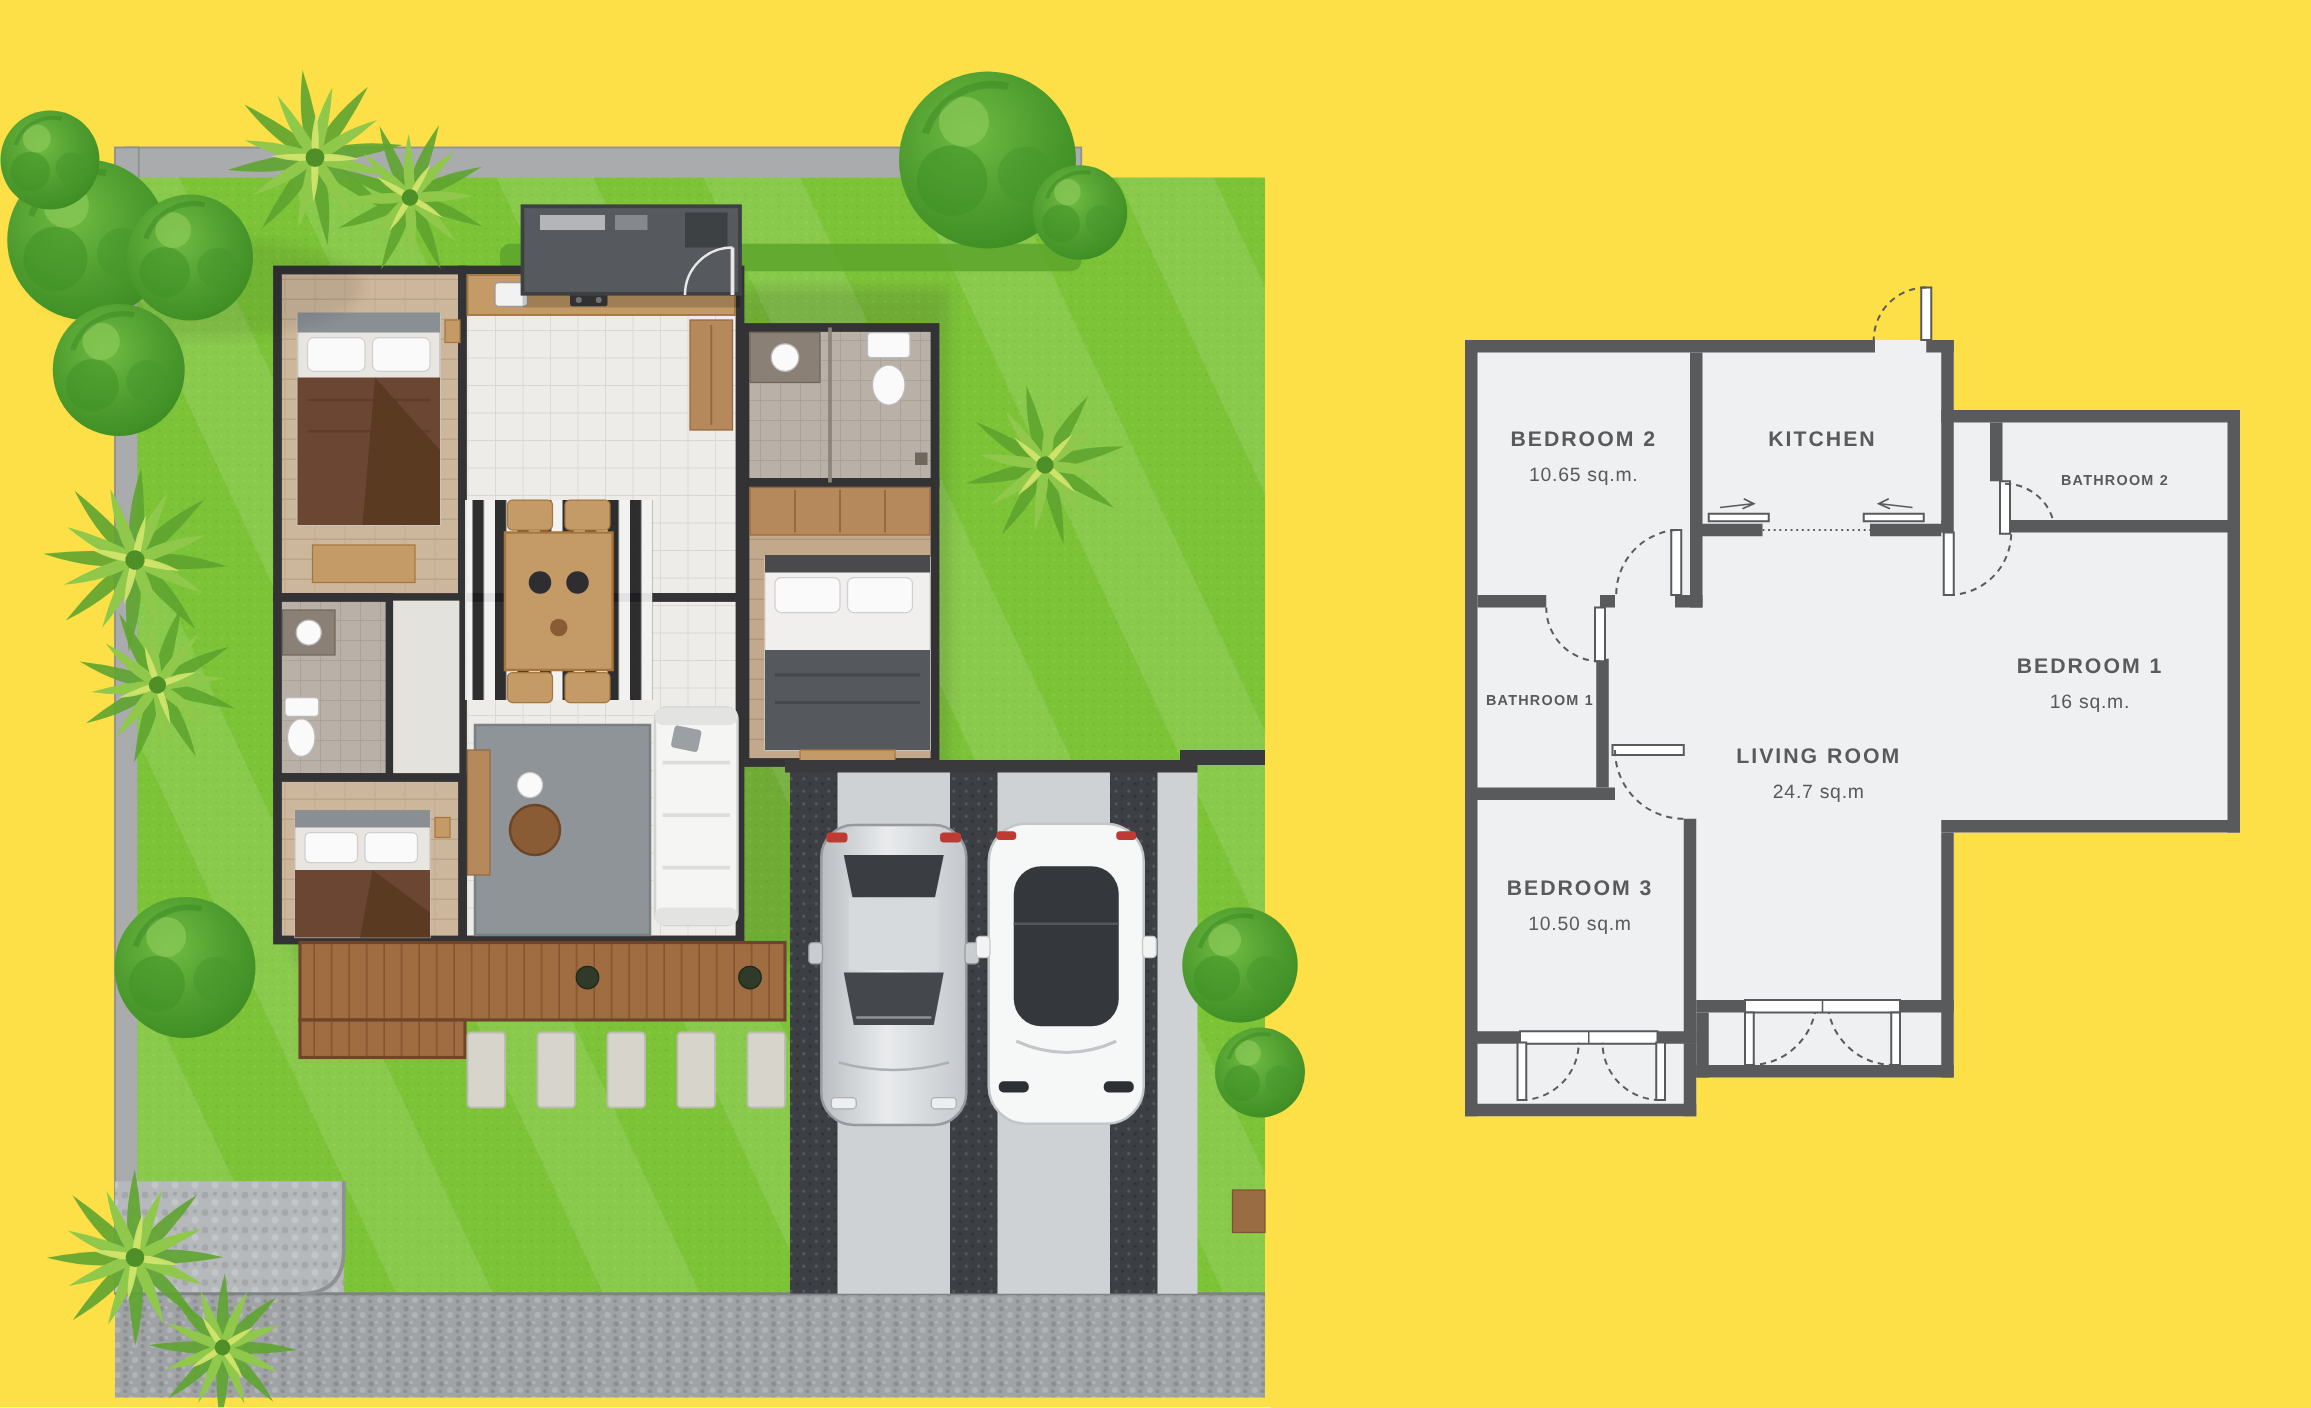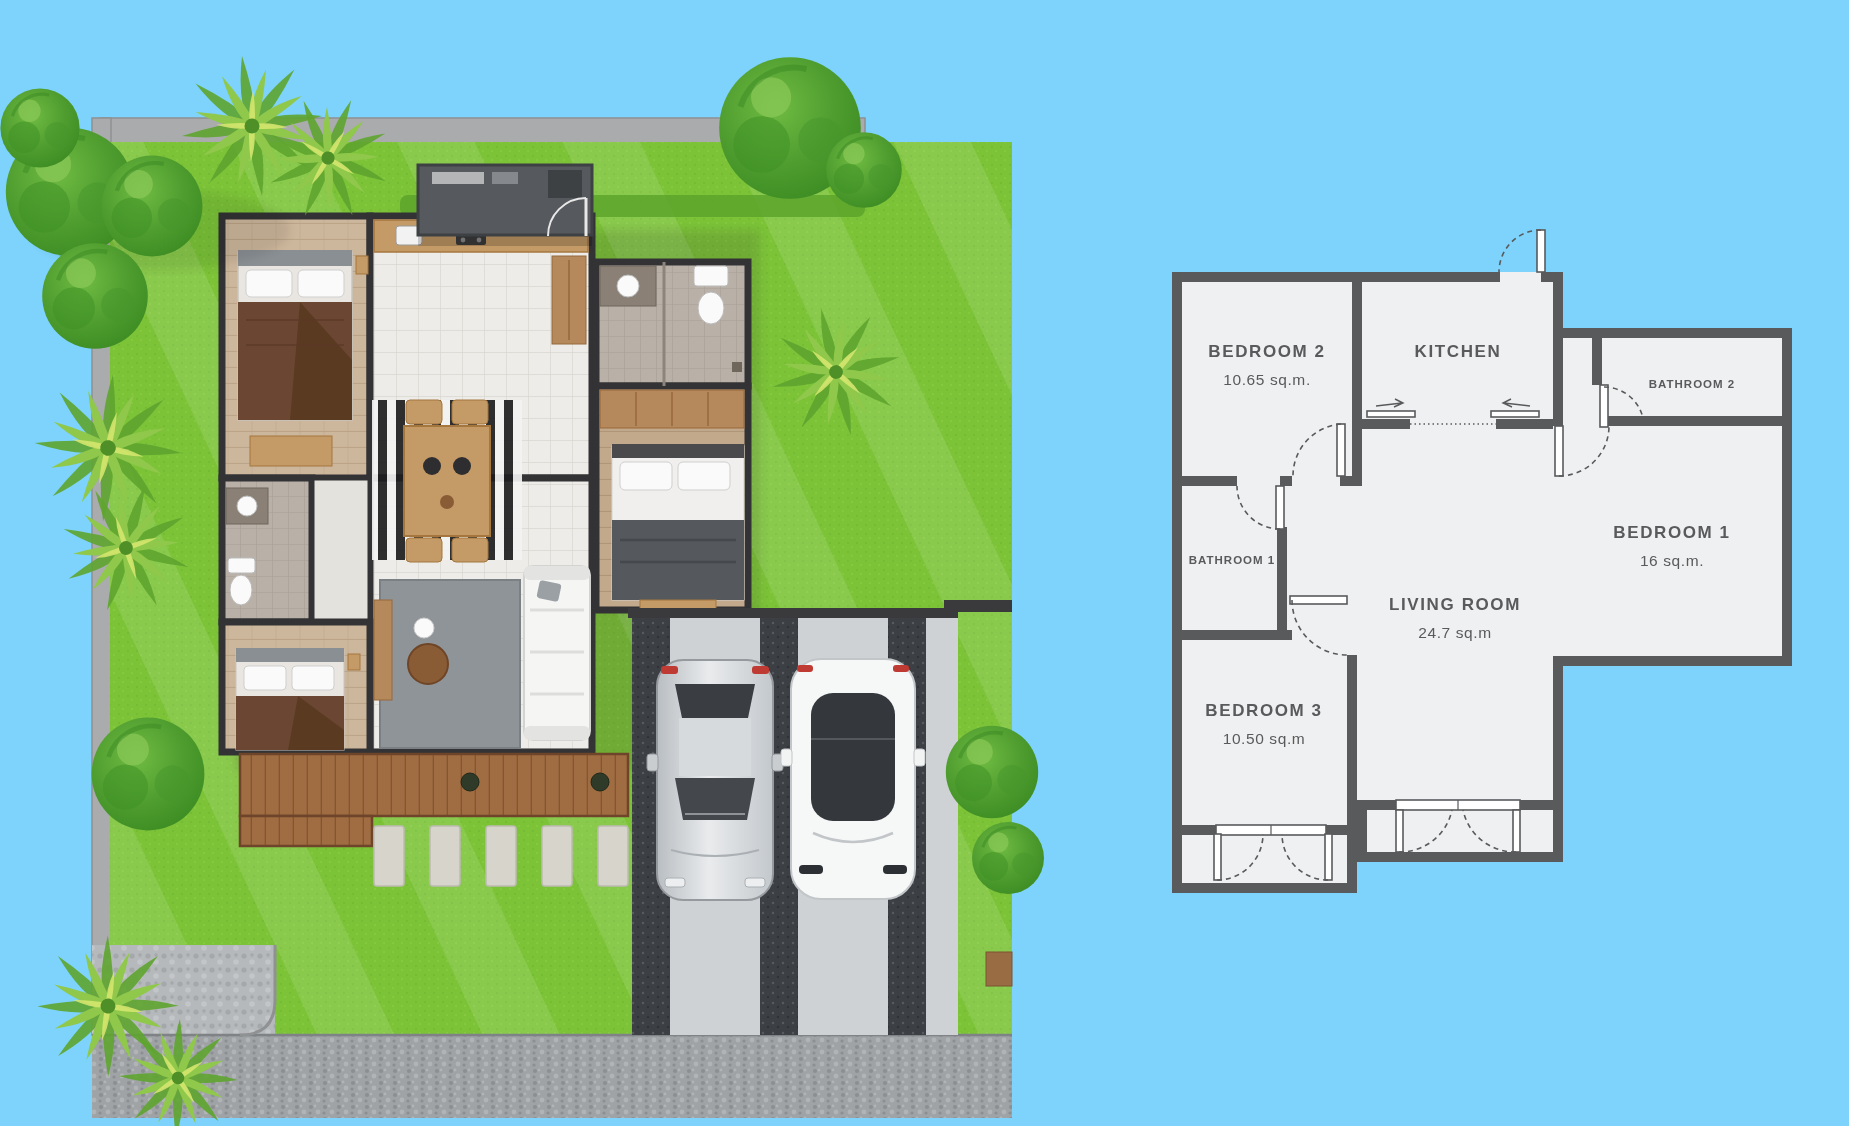--- a/index.html
+++ b/index.html
@@ -1,16 +1,16 @@
 <!DOCTYPE html>
 <html><head>
 <meta charset="utf-8">
 <style>
   html,body{margin:0;padding:0;background:#ffffff;}
-  #stage{position:relative;width:1849px;height:1126px;background:#7dd3fc;overflow:hidden;
+  #stage{position:relative;width:1849px;height:1126px;background:#fde047;overflow:hidden;
          font-family:"Liberation Sans", sans-serif;}
   svg{position:absolute;left:0;top:0;}
   text{font-family:"Liberation Sans", sans-serif;}
   .room-title{font-weight:bold;font-size:17px;letter-spacing:1.6px;}
   .room-area{font-weight:normal;font-size:15.5px;letter-spacing:.6px;}
   .room-small{font-weight:bold;font-size:11.5px;letter-spacing:1px;}
 </style>
 </head>
 <body>
 

